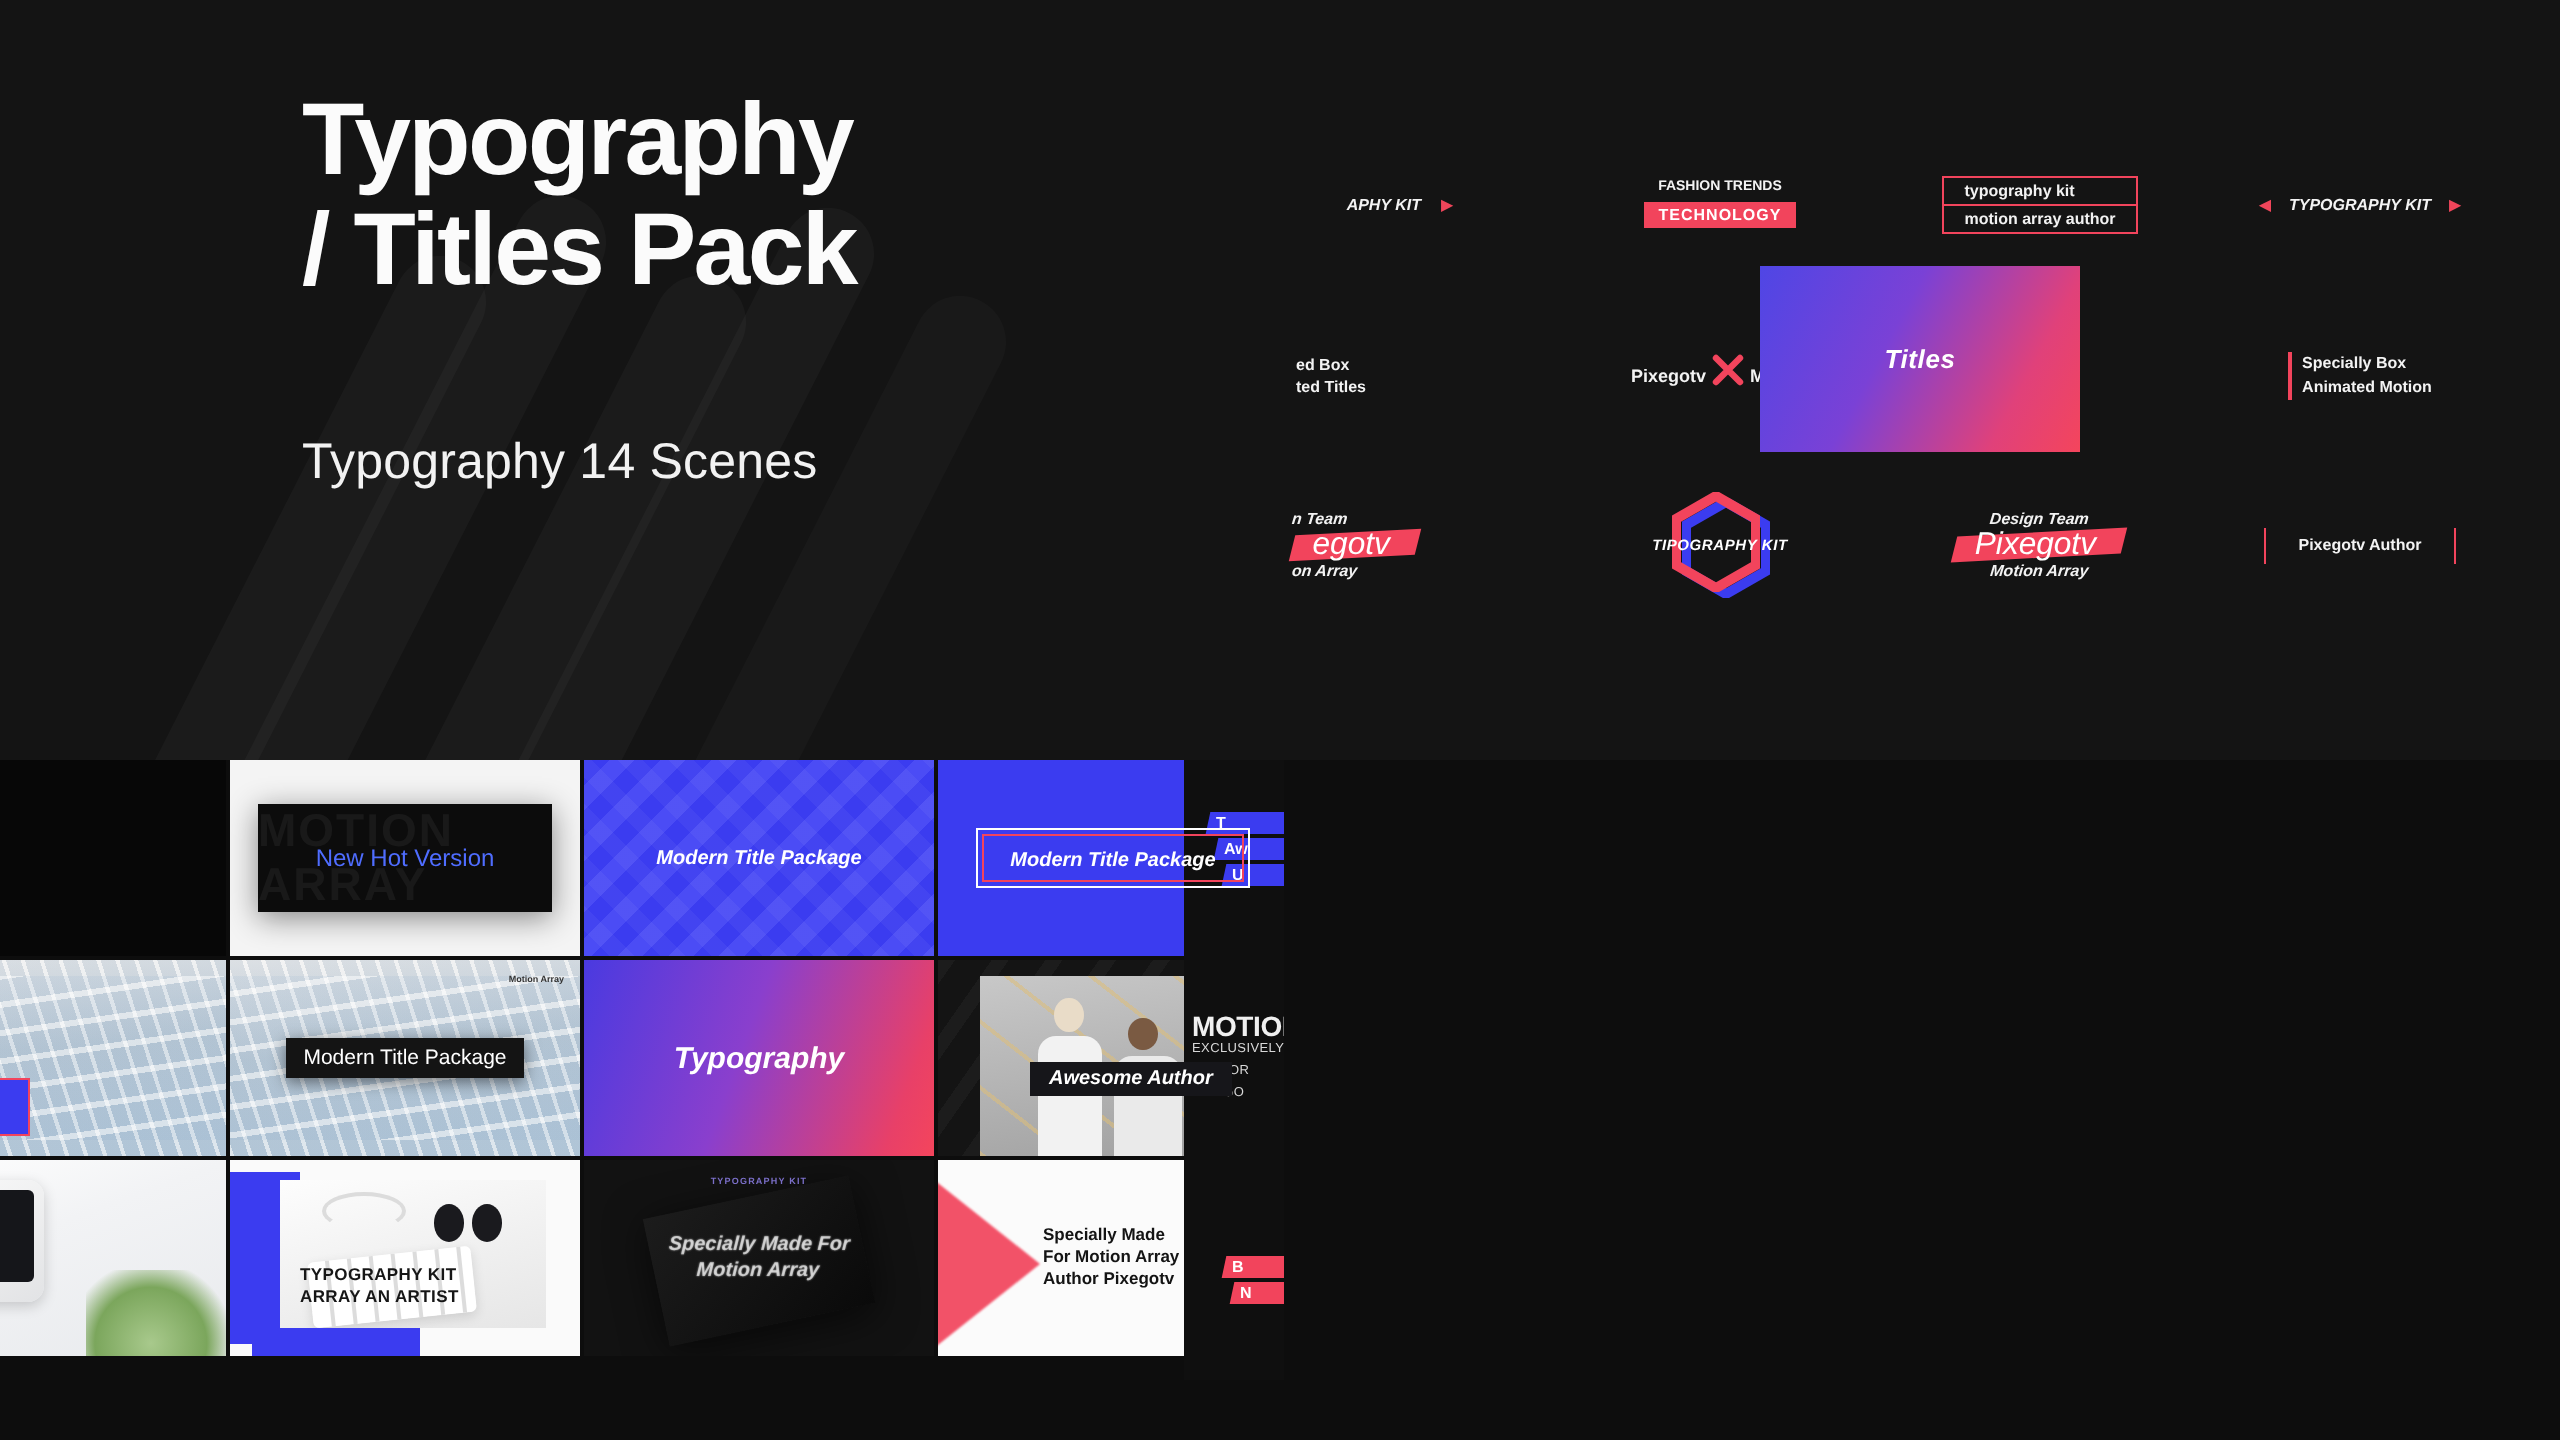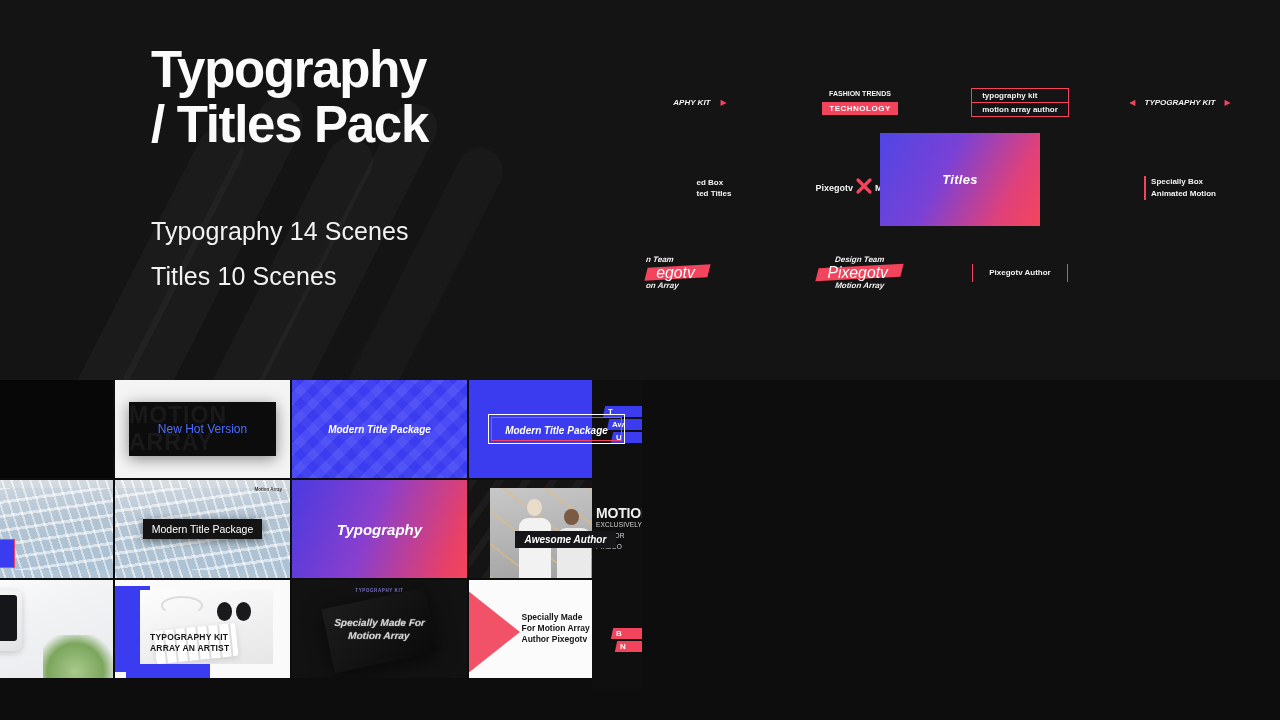--- a/index.html
+++ b/index.html
@@ -236,21 +236,20 @@
     <div class="stripe s5"></div>
   </div>
 
   <div class="hero-text">
     <div class="hero-title">
       <div>Typography</div>
       <div>/ Titles Pack</div>
     </div>
     <div class="hero-sub">
       <div>Typography 14 Scenes</div>
-      <div>Titles 10 Scenes</div>
     </div>
   </div>
 
   <div class="board">
 
     <div class="cell">
       <span class="it-wht fs8 ital bold upc">APHY KIT</span>
       <span class="arrow" style="margin-left:10px">▶</span>
     </div>
 
@@ -271,21 +270,21 @@
     <div class="cell">
       <span class="arrow" style="margin-right:9px">◀</span>
       <span class="it-wht fs8 ital bold upc">TYPOGRAPHY KIT</span>
       <span class="arrow" style="margin-left:9px">▶</span>
     </div>
 
     <div class="cell" style="justify-content:flex-start;padding-left:52px">
       
     </div>
 
-    <div class="cell" style="justify-content:center;padding-left:28px">
+    <div class="cell" style="justify-content:flex-start;padding-left:28px">
       <div class="fs8 bold it-wht" style="line-height:11px;text-align:left">
         <div>ed Box</div>
         <div>ted Titles</div>
       </div>
     </div>
 
     <div class="cell">
       <span class="fs9 bold it-wht">Pixegotv</span>
       <span style="margin:0 2px">
         <svg width="18" height="18" viewBox="0 0 18 18">
@@ -309,20 +308,31 @@
     </div>
 
     <div class="cell" style="justify-content:flex-start;padding-left:26px">
       <div class="slash-stack">
         <div class="ln">n Team</div>
         <div class="mid"><i>egotv</i></div>
         <div class="ln">on Array</div>
       </div>
     </div>
 
+    <div class="cell">
+      <div class="hexwrap">
+        <svg class="hex hex-b" viewBox="0 0 44 50">
+          <polygon points="22,2 42,13.5 42,36.5 22,48 2,36.5 2,13.5" fill="none" stroke="#3b3cf0" stroke-width="5"></polygon>
+        </svg>
+        <svg class="hex hex-r" viewBox="0 0 44 50">
+          <polygon points="22,2 42,13.5 42,36.5 22,48 2,36.5 2,13.5" fill="none" stroke="#f2445c" stroke-width="5"></polygon>
+        </svg>
+        <div class="hlabel">TIPOGRAPHY KIT</div>
+      </div>
+    </div>
 
     <div class="cell">
       <div class="slash-stack" style="text-align:center">
         <div class="ln">Design Team</div>
         <div class="mid"><i>Pixegotv</i></div>
         <div class="ln">Motion Array</div>
       </div>
     </div>
 
     <div class="cell">

